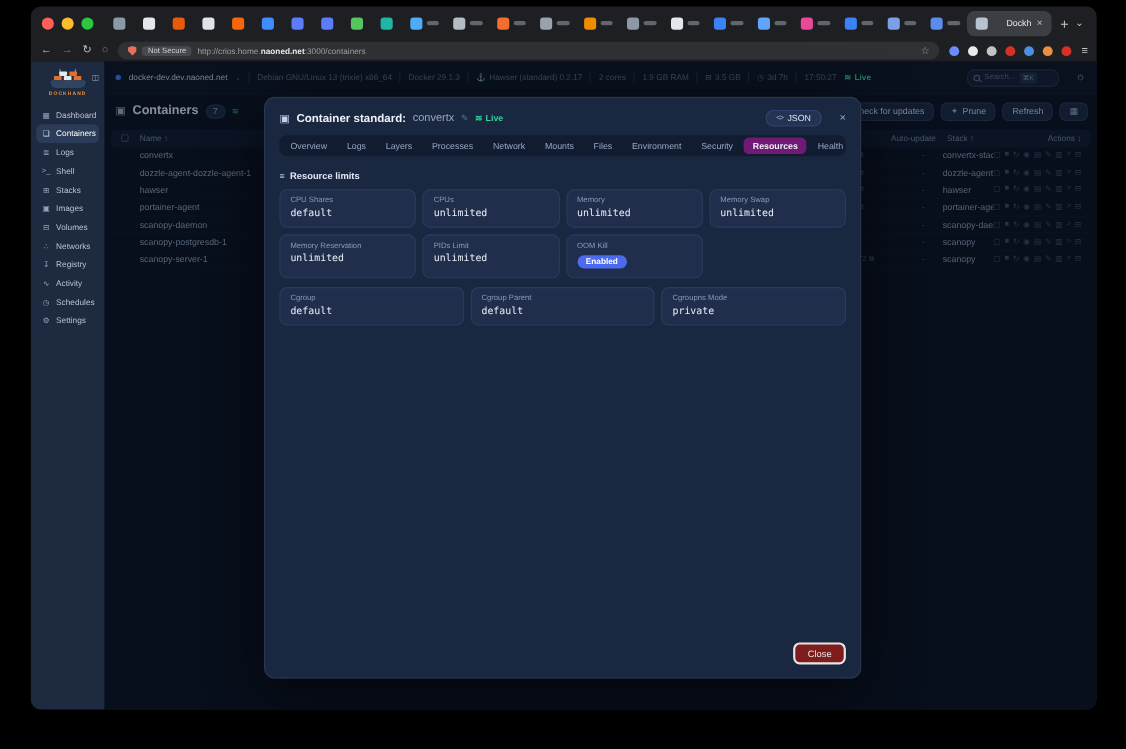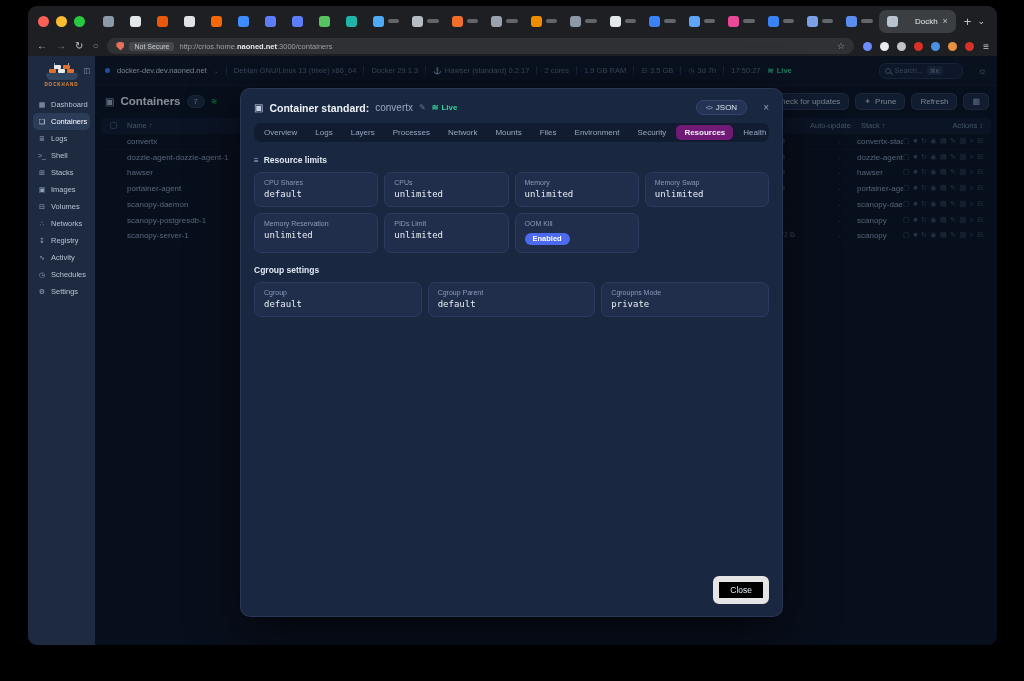--- a/index.html
+++ b/index.html
@@ -141,22 +141,22 @@
   .shead .st { font-size:8.5px; font-weight:700; color:#e2e9f4; }
   .grid4 { display:grid; grid-template-columns:repeat(4,1fr); gap:6px; margin-bottom:8px; }
   .grid3 { display:grid; grid-template-columns:repeat(3,1fr); gap:6px; }
   .card { background:#202e4c; border:1px solid #2b3b60; border-radius:7px; padding:6px 9px 7px; }
   .clabel { font-size:7px; color:#8a9ab9; }
   .cvalue { margin-top:3px; font-size:9px; color:#e9eef7;
             font-family:"DejaVu Sans Mono", monospace; }
   .cbadge { display:inline-block; margin-top:2px; background:#4c6af0; color:#fff;
             border-radius:8px; padding:1.5px 8px; font-size:7.5px; font-weight:700; }
   .h2gap { margin-top:12px; }
-  .closebtn { position:absolute; right:13px; bottom:12px; background:#000000;
-              border:6px solid #e5e5e5; border-radius:6px; padding:3px 11px;
+  .closebtn { position:absolute; right:13px; bottom:12px; background:#7f1d1d;
+              border:2px solid #e5e5e5; border-radius:6px; padding:3px 11px;
               font-size:8.5px; color:#e2e9f4; }
 </style>
 </head>
 <body>
 
 <div class="canvas">
   <div class="window">
 
     <div class="tabstrip">
       <div class="winctl">
@@ -617,23 +617,20 @@
               <div class="card">
                 <div class="clabel">Memory Reservation</div>
                 <div class="cvalue">unlimited</div>
               </div>
               <div class="card">
                 <div class="clabel">PIDs Limit</div>
                 <div class="cvalue">unlimited</div>
               </div>
               <div class="card"><div class="clabel">OOM Kill</div><div class="cbadge">Enabled</div></div>
             </div>
-          <div class="shead h2gap">
-            <span class="st">Cgroup settings</span>
-          </div>
           <div class="grid3" id="cgGrid">
               <div class="card">
                 <div class="clabel">Cgroup</div>
                 <div class="cvalue">default</div>
               </div>
               <div class="card">
                 <div class="clabel">Cgroup Parent</div>
                 <div class="cvalue">default</div>
               </div>
               <div class="card">

